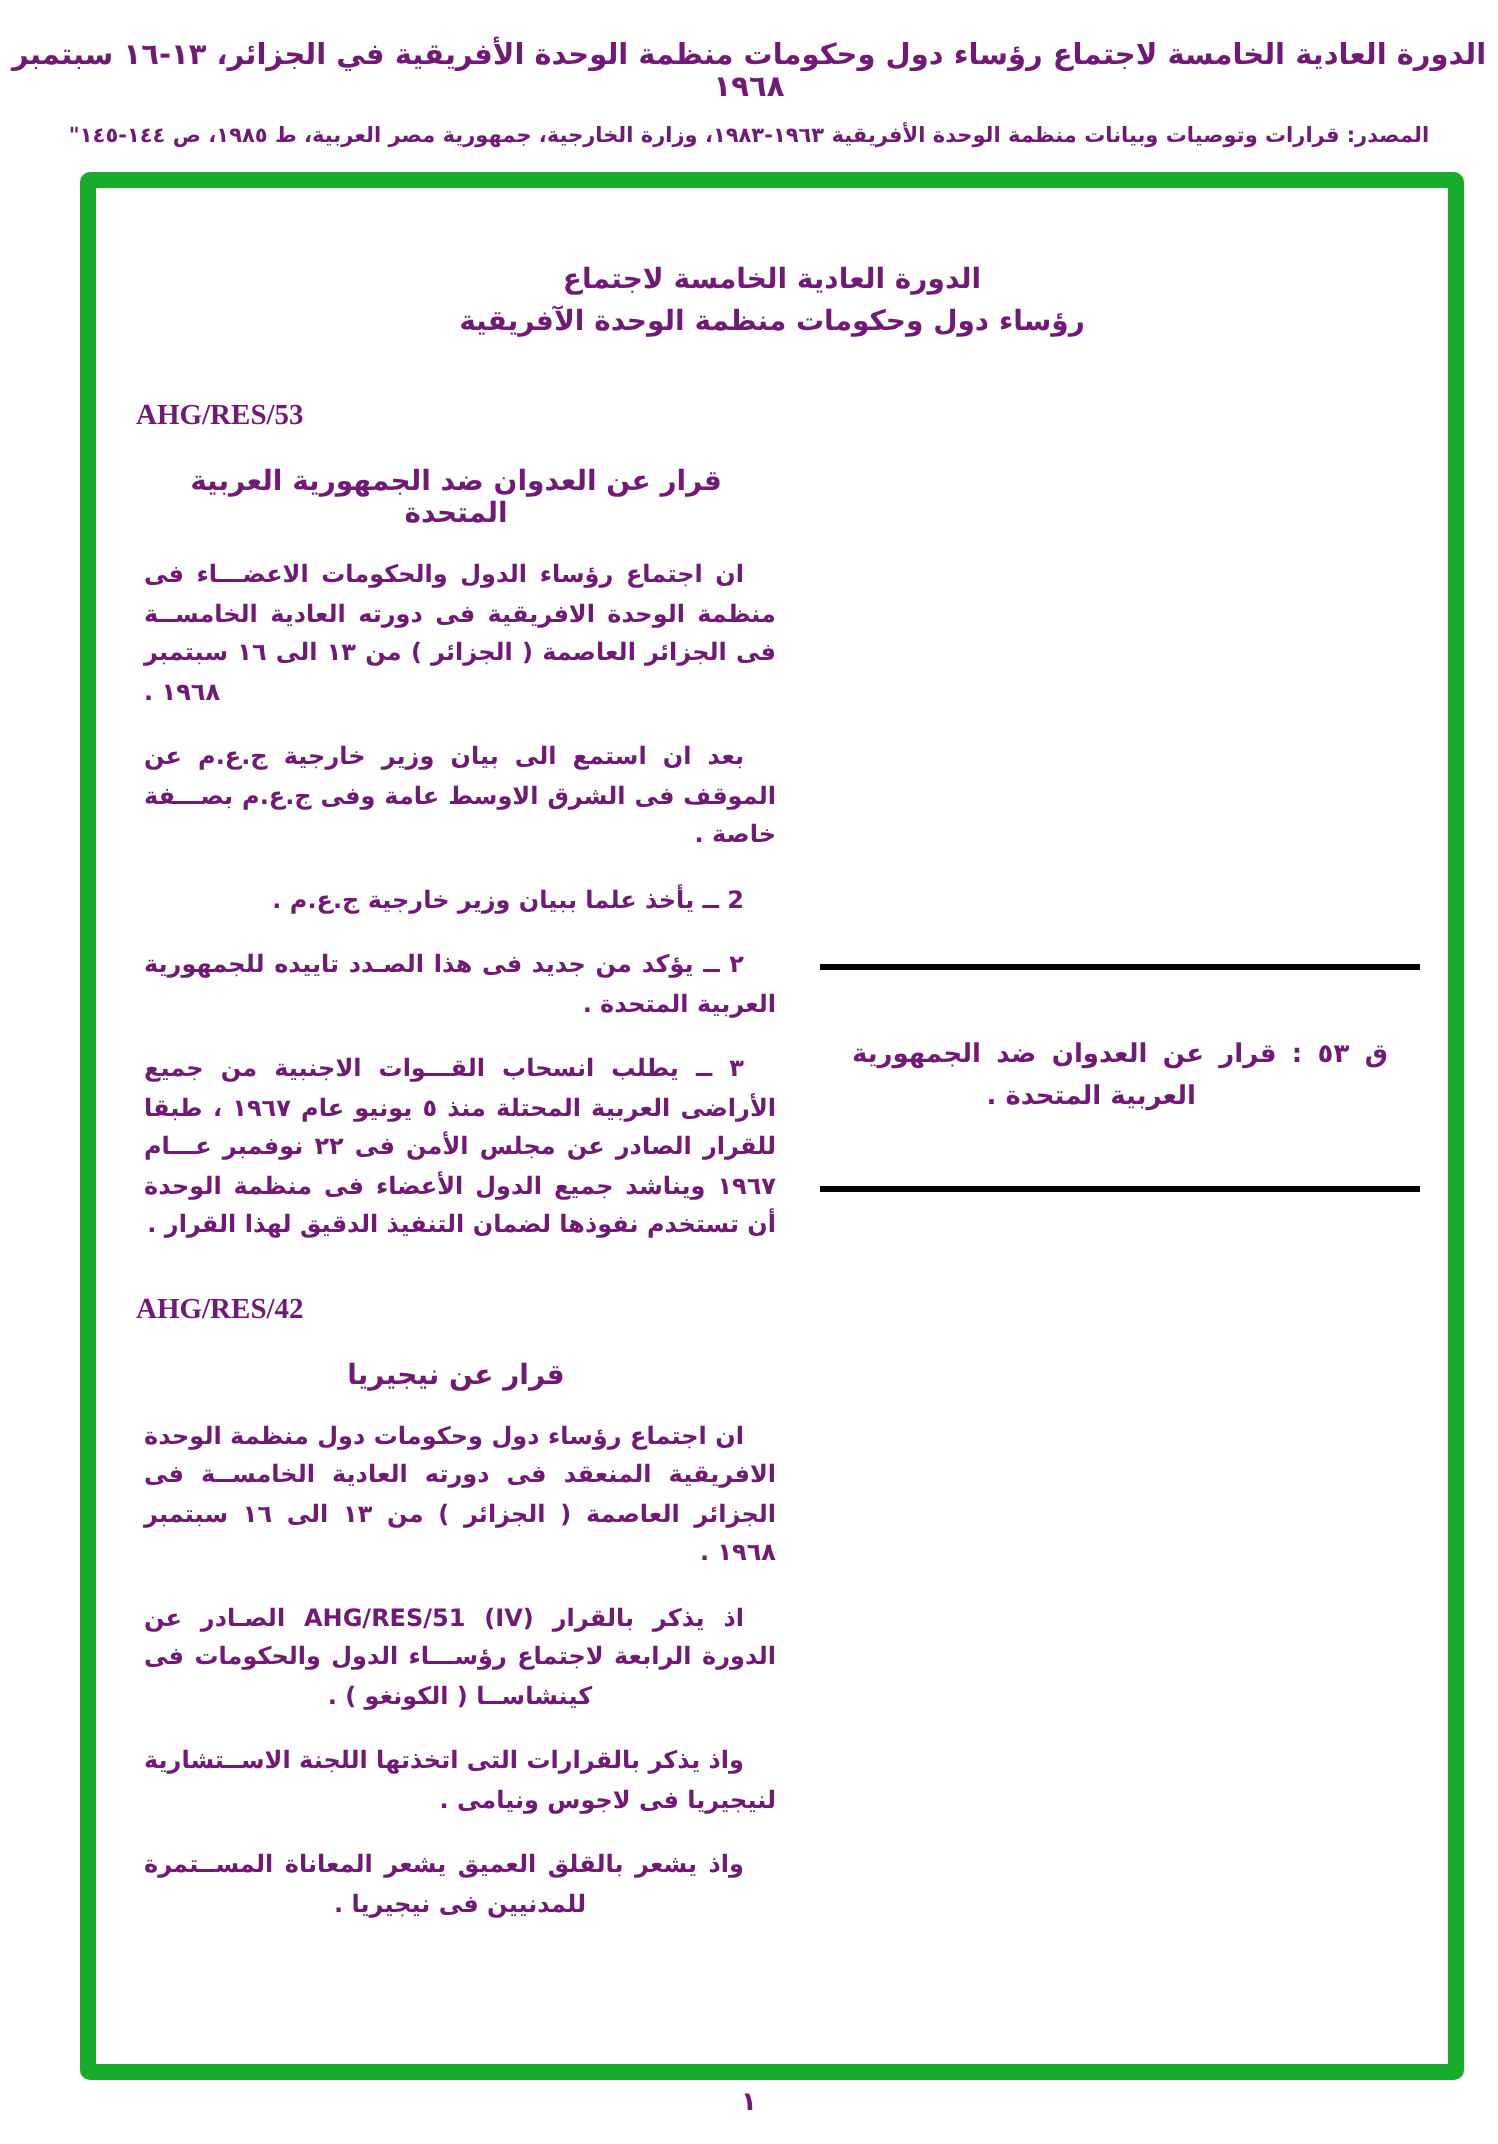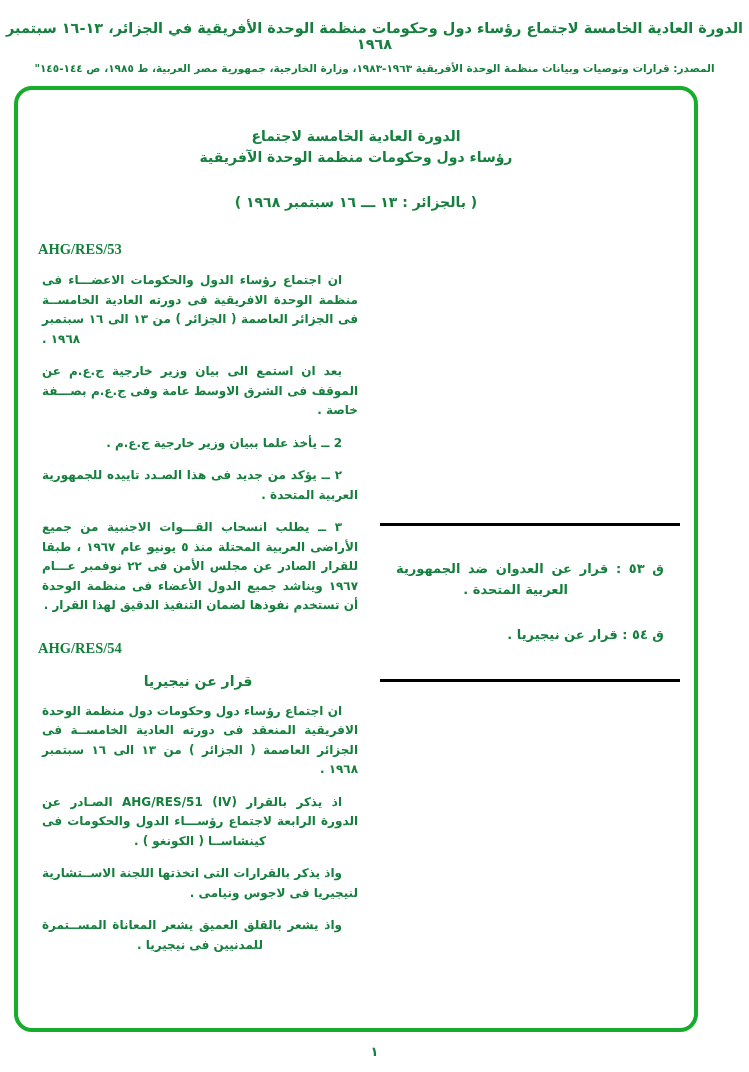--- a/index.html
+++ b/index.html
@@ -1,29 +1,29 @@
 <!DOCTYPE html>
 <html lang="ar"><head>
 <meta charset="utf-8">
 <style>
   html,body { margin:0; padding:0; background:#ffffff; }
   .page {
     position:relative; width:749px; height:1072px; background:#ffffff;
-    font-family:"DejaVu Sans", sans-serif; color:#15803d; overflow:hidden;
+    font-family:"DejaVu Sans", sans-serif; color:#701a75; overflow:hidden;
   }
 
   
   .doc-header { position:absolute; top:20px; left:0; width:100%; text-align:center; direction:rtl; }
   .doc-header .l1 { font-size:14.5px; font-weight:bold; letter-spacing:0; }
   .doc-header .l2 { font-size:10.5px; font-weight:bold; margin-top:10px; }
 
   
   .frame {
-    position:absolute; left:14px; top:86px; width:676px; height:938px;
-    border:4px solid #737373; border-radius:18px; box-sizing:content-box;
+    position:absolute; left:40px; top:86px; width:676px; height:938px;
+    border:8px solid #737373; border-radius:5px; box-sizing:content-box;
   }
 
   .title-block { margin-top:36px; text-align:center; direction:rtl; font-weight:bold;
                  font-size:14px; line-height:21px; }
   .title-block .date-line { margin-top:24px; }
 
   .columns { display:flex; justify-content:space-between; margin:20px 14px 0 20px; }
 
   
   .main-col { width:320px; direction:rtl; }
@@ -60,47 +60,46 @@
   <div class="doc-header">
     <div class="l1">الدورة العادية الخامسة لاجتماع رؤساء دول وحكومات منظمة الوحدة الأفريقية في الجزائر، ١٣-١٦ سبتمبر ١٩٦٨</div>
     <div class="l2">المصدر: قرارات وتوصيات وبيانات منظمة الوحدة الأفريقية ١٩٦٣-١٩٨٣، وزارة الخارجية، جمهورية مصر العربية، ط ١٩٨٥، ص ١٤٤-١٤٥"</div>
   </div>
 
   <div class="frame" style="border-color: rgb(23, 172, 44);">
 
     <div class="title-block">
       <div>الدورة العادية الخامسة لاجتماع</div>
       <div>رؤساء دول وحكومات منظمة الوحدة الآفريقية</div>
-      <div class="date-line">( بالجزائر : ١٣ ـــ ١٦ سبتمبر ١٩٦٨ )</div>
     </div>
 
     <div class="columns">
 
       <div class="main-col">
 
         <div class="res-label">AHG/RES/53</div>
+        <div class="res-heading">قرار عن العدوان ضد الجمهورية العربية المتحدة</div>
         <p class="body last-left">ان اجتماع رؤساء الدول والحكومات الاعضـــاء فى منظمة الوحدة الافريقية فى دورته العادية الخامســة فى الجزائر العاصمة ( الجزائر ) من ١٣ الى ١٦ سبتمبر ١٩٦٨ .</p>
         <p class="body">بعد ان استمع الى بيان وزير خارجية ج.ع.م عن الموقف فى الشرق الاوسط عامة وفى ج.ع.م بصـــفة خاصة .</p>
         <p class="body">2 ــ يأخذ علما ببيان وزير خارجية ج.ع.م .</p>
         <p class="body">٢ ــ يؤكد من جديد فى هذا الصـدد تاييده للجمهورية العربية المتحدة .</p>
         <p class="body">٣ ــ يطلب انسحاب القـــوات الاجنبية من جميع الأراضى العربية المحتلة منذ ٥ يونيو عام ١٩٦٧ ، طبقا للقرار الصادر عن مجلس الأمن فى ٢٢ نوفمبر عـــام ١٩٦٧ ويناشد جميع الدول الأعضاء فى منظمة الوحدة أن تستخدم نفوذها لضمان التنفيذ الدقيق لهذا القرار .</p>
 
-        <div class="res-label sec-gap">AHG/RES/54</div>
+        <div class="res-label sec-gap">AHG/RES/42</div>
         <div class="res-heading">قرار عن نيجيريا</div>
         <p class="body">ان اجتماع رؤساء دول وحكومات دول منظمة الوحدة الافريقية المنعقد فى دورته العادية الخامســة فى الجزائر العاصمة ( الجزائر ) من ١٣ الى ١٦ سبتمبر ١٩٦٨ .</p>
         <p class="body last-center">اذ يذكر بالقرار AHG/RES/51 (IV) الصـادر عن الدورة الرابعة لاجتماع رؤســـاء الدول والحكومات فى كينشاســا ( الكونغو ) .</p>
         <p class="body">واذ يذكر بالقرارات التى اتخذتها اللجنة الاســتشارية لنيجيريا فى لاجوس ونيامى .</p>
         <p class="body last-center">واذ يشعر بالقلق العميق يشعر المعاناة المســتمرة للمدنيين فى نيجيريا .</p>
 
       </div>
 
       <div class="notes-col">
         <hr class="rule rule-top">
         <p class="note note-1">ق ٥٣ : قرار عن العدوان ضد الجمهورية العربية المتحدة .</p>
-        <p class="note note-2">ق ٥٤ : قرار عن نيجيريا .</p>
         <hr class="rule rule-bottom">
       </div>
 
     </div>
   </div>
 
   <div class="page-number">١</div>
 
 </div>
 

